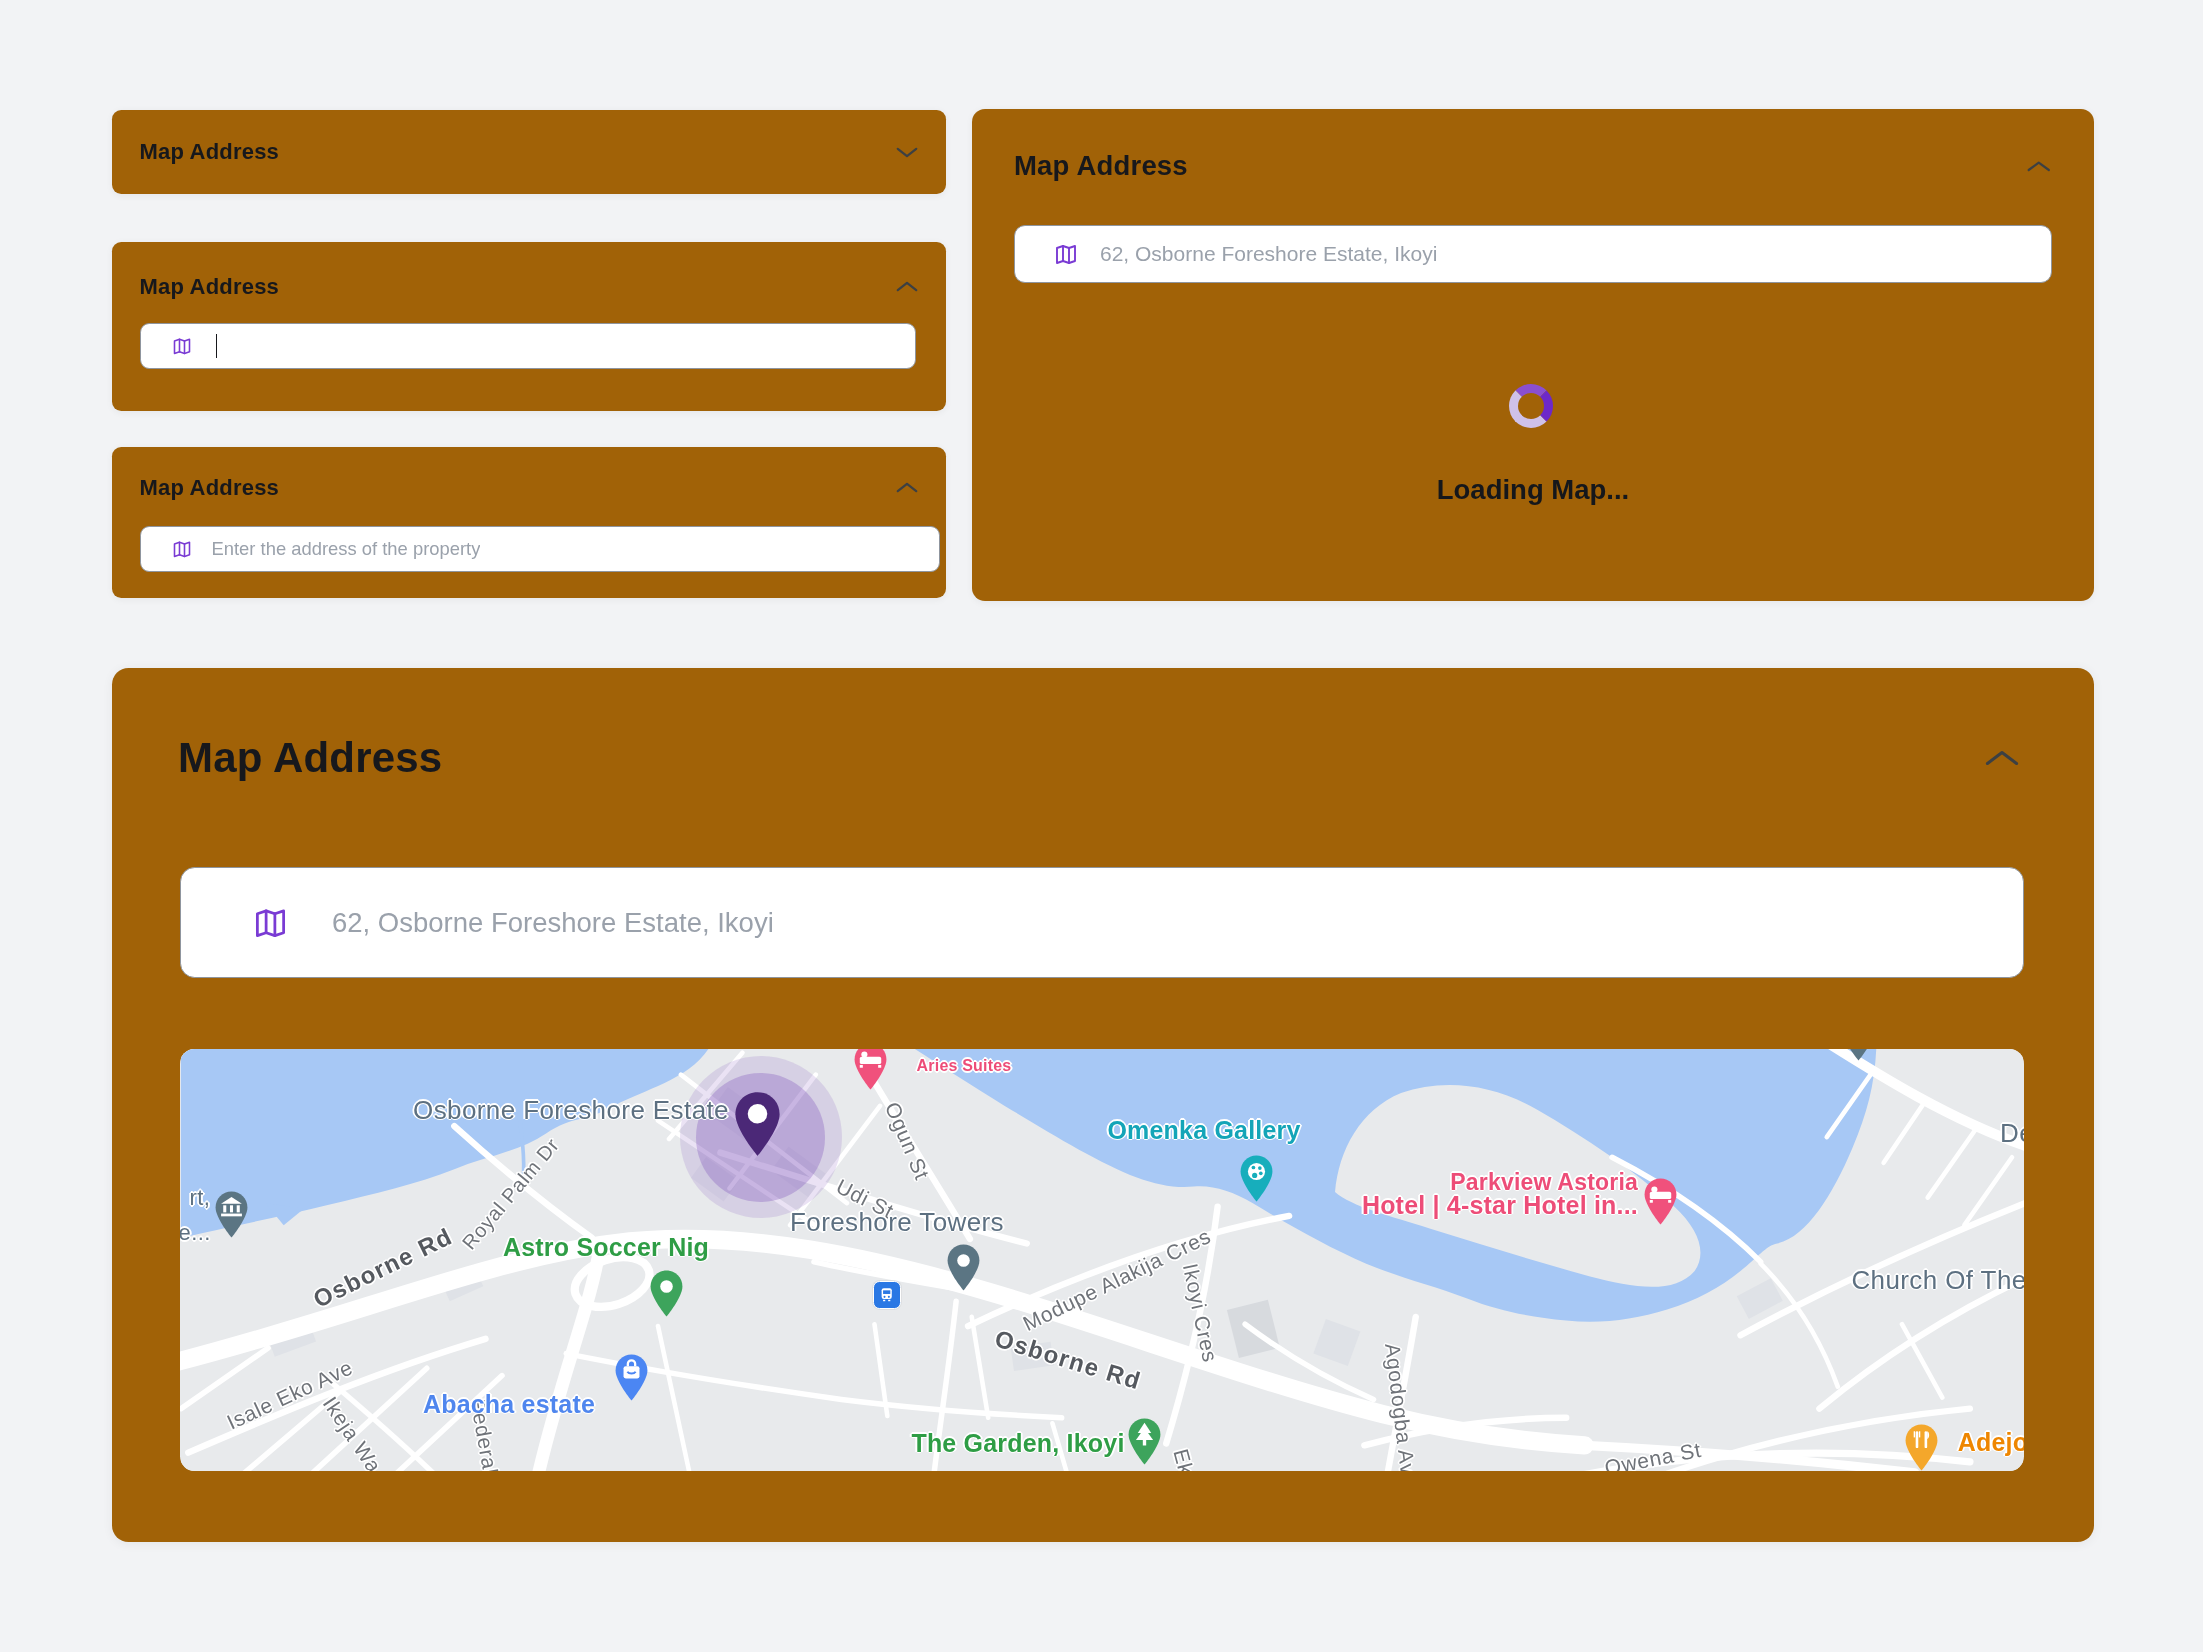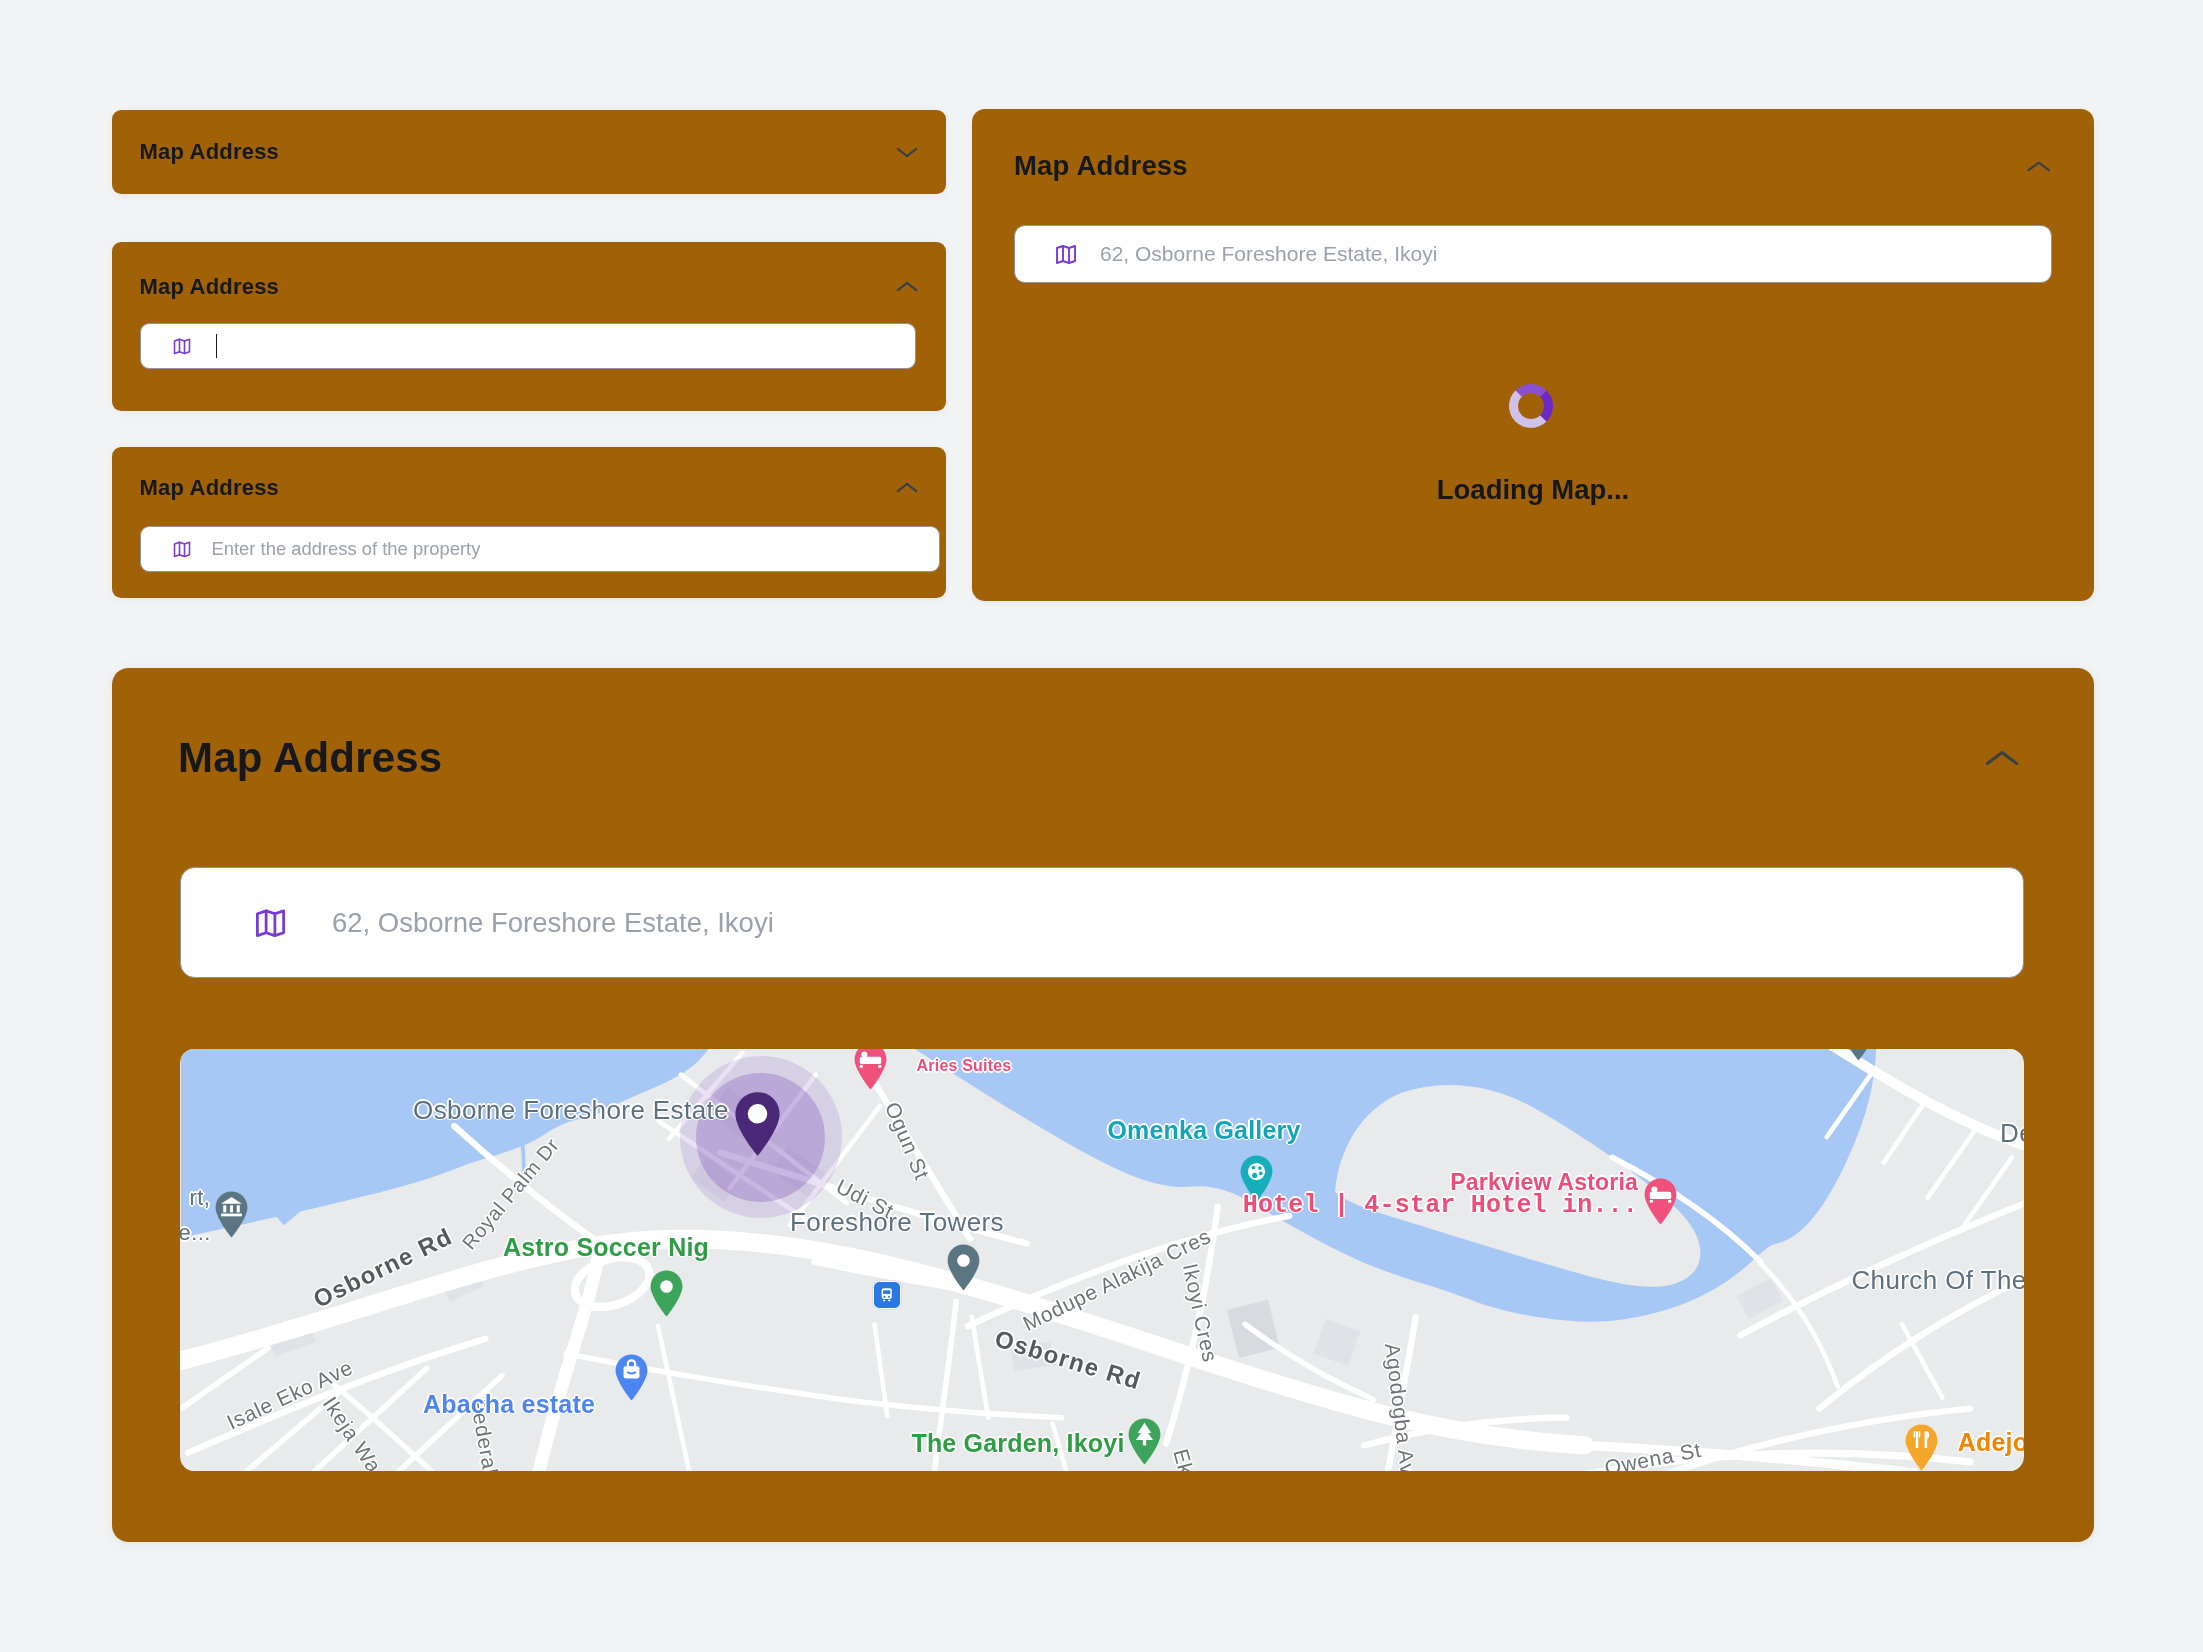--- a/index.html
+++ b/index.html
@@ -267,21 +267,21 @@
               <rect x="7" y="6" width="10" height="5" fill="#2a78e4"></rect>
               <circle cx="9" cy="15" r="1.4" fill="#2a78e4"></circle>
               <circle cx="15" cy="15" r="1.4" fill="#2a78e4"></circle>
               <rect x="7" y="19" width="3" height="2" fill="#fff"></rect>
               <rect x="14" y="19" width="3" height="2" fill="#fff"></rect>
             </svg>
           </div>
           <span class="mlabel poi" style="left: 784px; top: 17.4px; font-size: 16px; color: rgb(237, 77, 120); transform: translate(-50%, -50%);">Aries Suites</span>
           <span class="mlabel poi" style="left: 1024px; top: 81px; font-size: 25px; color: rgb(20, 165, 184); transform: translate(-50%, -50%);">Omenka Gallery</span>
           <span class="mlabel poi" style="left: 1458px; top: 133px; font-size: 23px; color: rgb(237, 77, 120); transform: translate(-100%, -50%);">Parkview Astoria</span>
-          <span class="mlabel poi" style="left: 1458px; top: 156px; font-size: 25px; color: rgb(237, 77, 120); transform: translate(-100%, -50%); font-family: Liberation Mono, monospace;">Hotel | 4-star Hotel in...</span>
+          <span class="mlabel poi" style="left: 1458px; top: 156px; font-size: 25px; color: rgb(237, 77, 120); transform: translate(-100%, -50%);">Hotel | 4-star Hotel in...</span>
           <span class="mlabel poi" style="left: 426px; top: 198px; font-size: 25px; color: rgb(46, 157, 69); transform: translate(-50%, -50%);">Astro Soccer Nig</span>
           <span class="mlabel poi" style="left: 329px; top: 327px; font-size: 25px; color: rgb(79, 134, 238); transform: translate(-50%, -50%); margin-top: 28px;">Abacha estate</span>
           <span class="mlabel poi" style="left: 838px; top: 394px; font-size: 25px; color: rgb(46, 157, 69); transform: translate(-50%, -50%);">The Garden, Ikoyi</span>
           <span class="mlabel poi" style="left: 1827px; top: 393px; font-size: 25px; color: rgb(238, 134, 0); transform: translate(-50%, -50%);">Adejoke</span>
         </div>
 
       <div class="main-pin">
         <svg viewBox="0 0 24 32" width="53" height="68">
           <path d="M12 1 C6.1 1 1.6 5.6 1.6 11.4 C1.6 18.6 12 31 12 31 C12 31 22.4 18.6 22.4 11.4 C22.4 5.6 17.9 1 12 1 Z" fill="#4b2877"></path>
           <circle cx="12" cy="11.2" r="4.6" fill="#ffffff"></circle>

